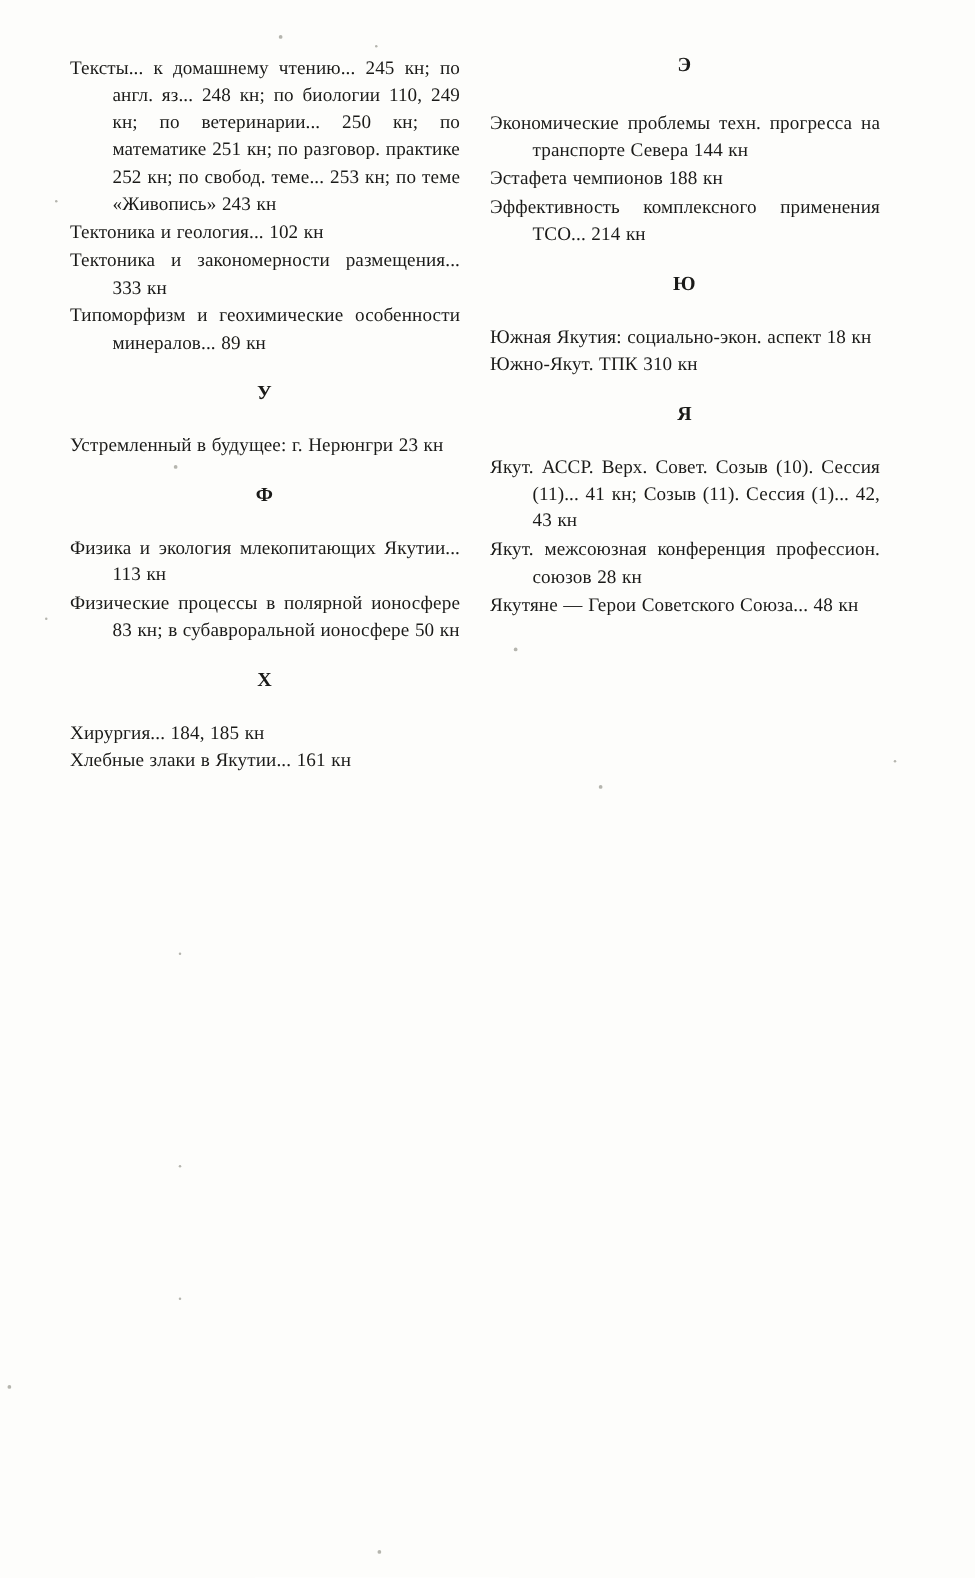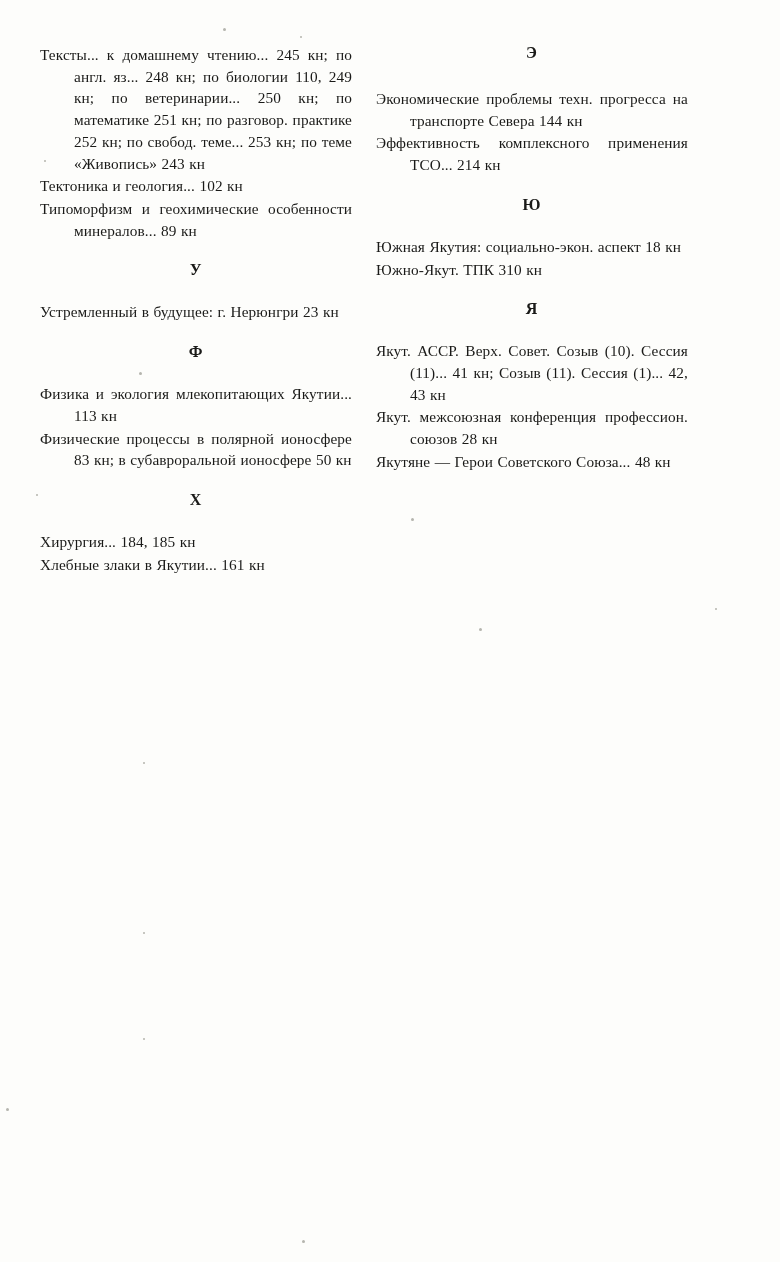--- a/index.html
+++ b/index.html
@@ -16,21 +16,21 @@
     overflow: hidden;
   }
   .page {
     position: absolute;
     inset: 0;
     background: #fdfdfb;
   }
   .columns {
     position: absolute;
     top: 44px;
-    left: 40px;
+    left: 56px;
     width: 668px;
     display: flex;
     gap: 24px;
   }
   .column {
     width: 312px;
   }
   .entry {
     font-size: 15.3px;
     line-height: 1.42;
@@ -79,20 +79,21 @@
   <div class="speck" style="left:143px; top:1038px; width:2px; height:2px;"></div>
   <div class="speck" style="left:6px; top:1108px; width:3px; height:3px;"></div>
   <div class="speck" style="left:302px; top:1240px; width:3px; height:3px;"></div>
   <div class="speck" style="left:715px; top:608px; width:2px; height:2px;"></div>
 
   <div class="columns">
 
     <div class="column col-left">
       <p class="entry">Тексты... к домашнему чтению... 245 кн; по англ. яз... 248 кн; по биологии 110, 249 кн; по ветеринарии... 250 кн; по математике 251 кн; по разговор. практике 252 кн; по свобод. теме... 253 кн; по теме «Живопись» 243 кн</p>
       <p class="entry">Тектоника и геология... 102 кн</p>
+      <p class="entry">Тектоника и закономерности размещения... 333 кн</p>
       <p class="entry">Типоморфизм и геохимические особенности минералов... 89 кн</p>
 
       <div class="letter">У</div>
 
       <p class="entry">Устремленный в будущее: г. Нерюнгри 23 кн</p>
 
       <div class="letter">Ф</div>
 
       <p class="entry">Физика и экология млекопитающих Якутии... 113 кн</p>
       <p class="entry">Физические процессы в полярной ионосфере 83 кн; в субавроральной ионосфере 50 кн</p>
@@ -100,20 +101,21 @@
       <div class="letter">X</div>
 
       <p class="entry">Хирургия... 184, 185 кн</p>
       <p class="entry">Хлебные злаки в Якутии... 161 кн</p>
     </div>
 
     <div class="column col-right">
       <div class="letter first">Э</div>
 
       <p class="entry">Экономические проблемы техн. прогресса на транспорте Севера 144 кн</p>
+      <p class="entry">Эстафета чемпионов 188 кн</p>
       <p class="entry">Эффективность комплексного применения ТСО... 214 кн</p>
 
       <div class="letter">Ю</div>
 
       <p class="entry">Южная Якутия: социально-экон. аспект 18 кн</p>
       <p class="entry">Южно-Якут. ТПК 310 кн</p>
 
       <div class="letter">Я</div>
 
       <p class="entry">Якут. АССР. Верх. Совет. Созыв (10). Сессия (11)... 41 кн; Созыв (11). Сессия (1)... 42, 43 кн</p>

